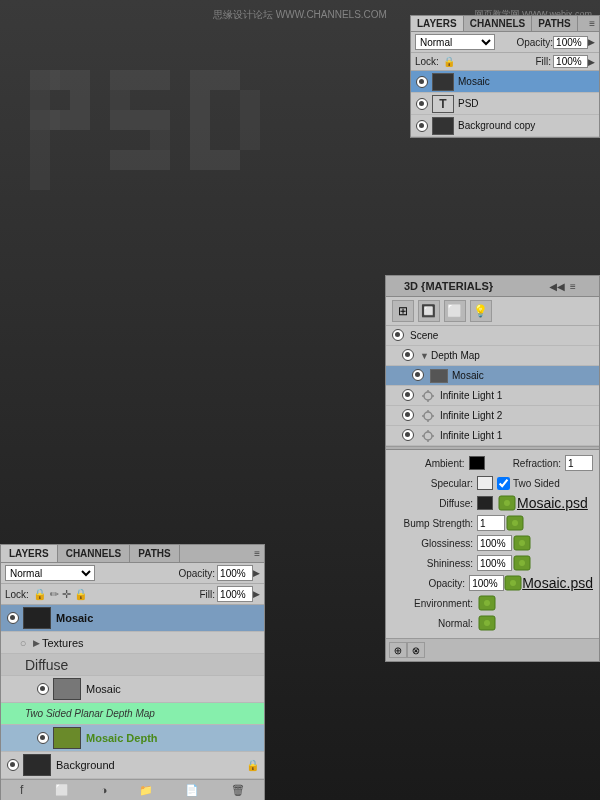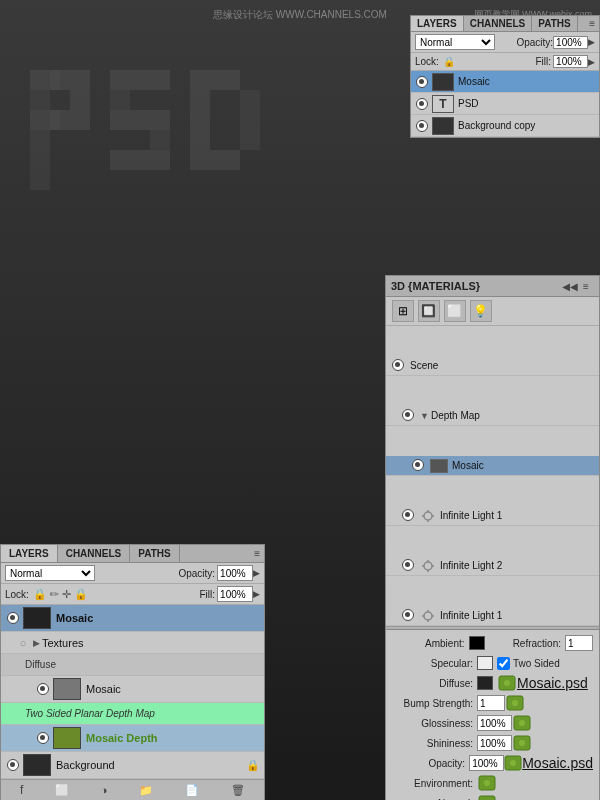--- a/index.html
+++ b/index.html
@@ -171,21 +171,21 @@
       width: 215px;
       background: #c8c8c8;
       border: 1px solid #888;
       z-index: 10;
     }
     .materials-panel .panel-header {
       display: flex;
       align-items: center;
       background: #b0b0b0;
       border-bottom: 1px solid #888;
-      padding: 2px 5px;
+      padding: 2px 18px;
     }
     .panel-header .title {
       font-size: 11px;
       font-weight: bold;
       color: #222;
       flex: 1;
     }
     .panel-header .icon-btn {
       width: 16px;
       height: 16px;
@@ -217,21 +217,20 @@
       font-size: 12px;
     }
 
     .scene-item {
       display: flex;
       align-items: center;
       padding: 2px 6px;
       border-bottom: 1px solid #b8b8b8;
       background: #c8c8c8;
       height: 20px;
-      margin-top: 30px;
     }
     .scene-item .eye-icon {
       width: 14px;
       margin-right: 4px;
       font-size: 10px;
     }
     .scene-item.indent1 { padding-left: 16px; }
     .scene-item.indent2 { padding-left: 26px; }
     .scene-item.selected { background: #7a9cbf; }
 
@@ -794,21 +793,21 @@
     <span class="layer-label bold">Mosaic</span>
   </div>
 
   <div class="main-layer indent-1">
     <div class="eye" style="color:#888;">○</div>
     <span class="folder-arrow">▶</span>
     <span class="layer-label">Textures</span>
   </div>
 
   <div class="main-layer indent-2" style="background:#c0c0c0;height:18px;">
-    <span class="layer-label" style="font-size:10px;color:#333;text-align:right;">Diffuse</span>
+    <span class="layer-label" style="font-size:14px;color:#333;text-align:right;">Diffuse</span>
   </div>
 
   <div class="main-layer indent-3">
     <div class="eye">
       <div class="eye-circle"></div>
     </div>
     <div class="thumb medium" style="background:#777;"></div>
     <span class="layer-label">Mosaic</span>
   </div>
 

